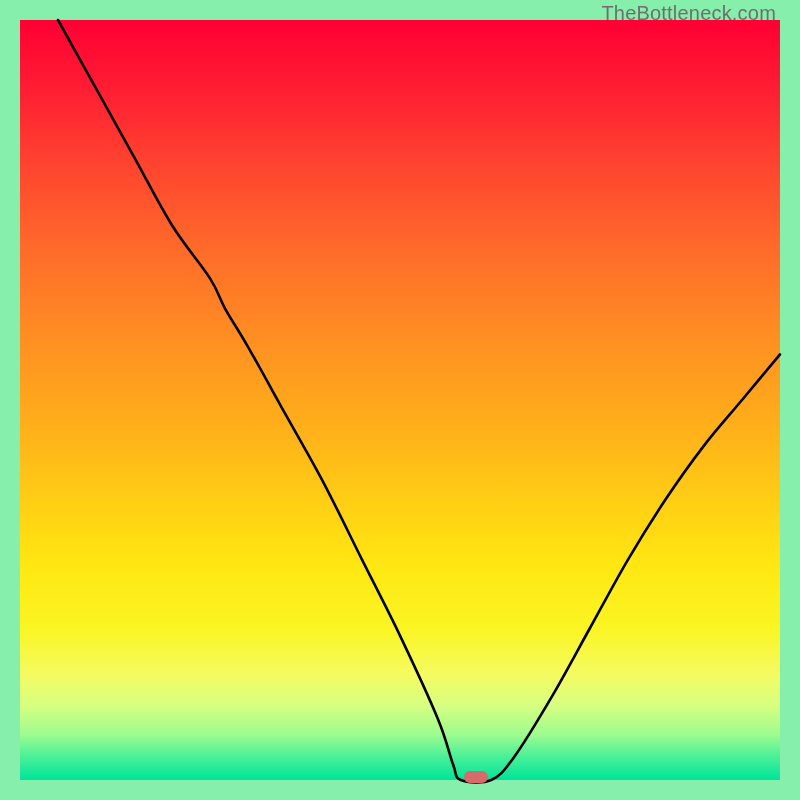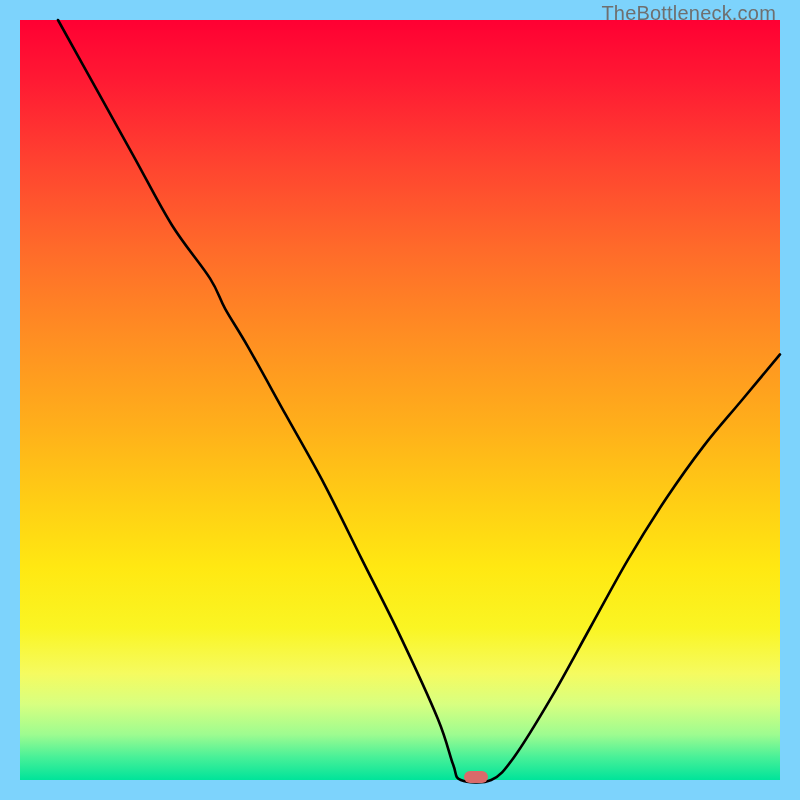--- a/index.html
+++ b/index.html
@@ -1,21 +1,21 @@
 <!DOCTYPE html>
 <html><head>
 <meta charset="utf-8">
 <style>
   * { margin: 0; padding: 0; box-sizing: border-box; }
   html, body { width: 800px; height: 800px; background: #000; overflow: hidden; }
   .frame {
     position: relative;
     width: 800px;
     height: 800px;
-    background: #7dd3fc;
+    background: #86efac;
   }
   .plot {
     position: absolute;
     left: 20px;
     top: 20px;
     width: 760px;
     height: 760px;
     background: linear-gradient(to bottom,
       #ff0033 0%,
       #ff1a33 8%,

